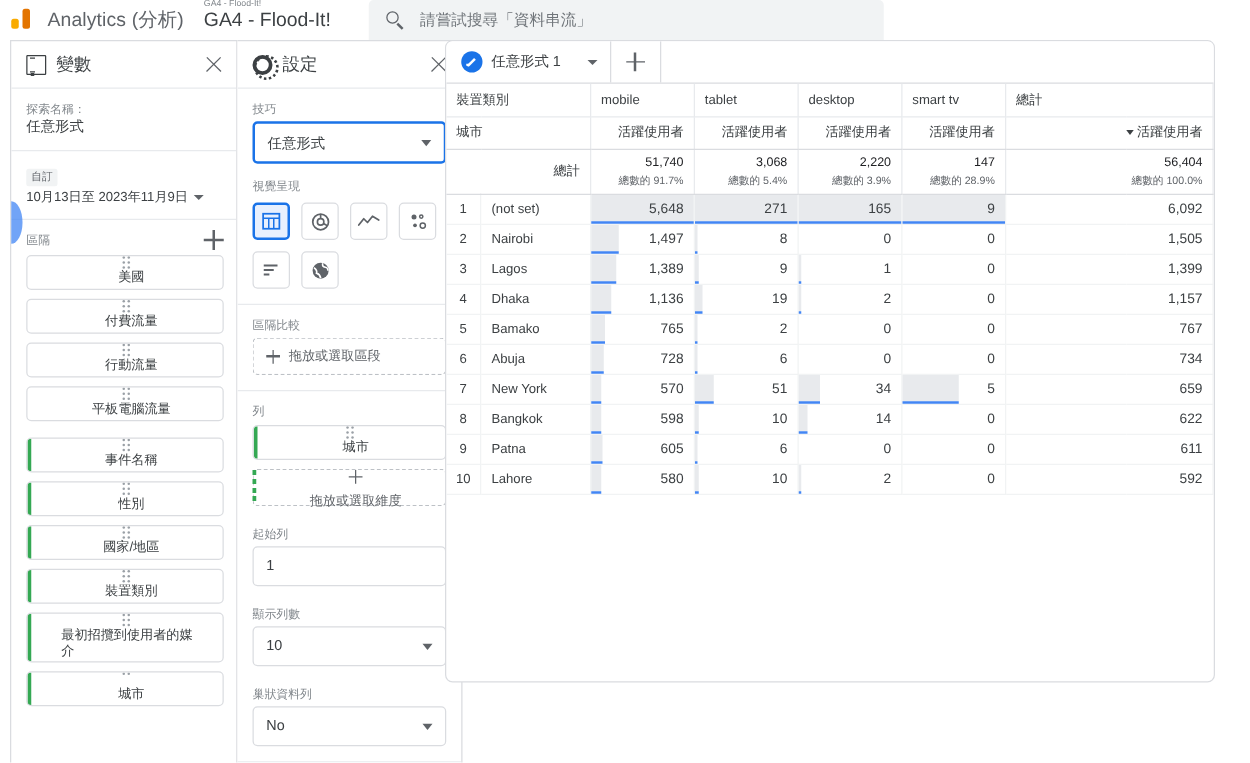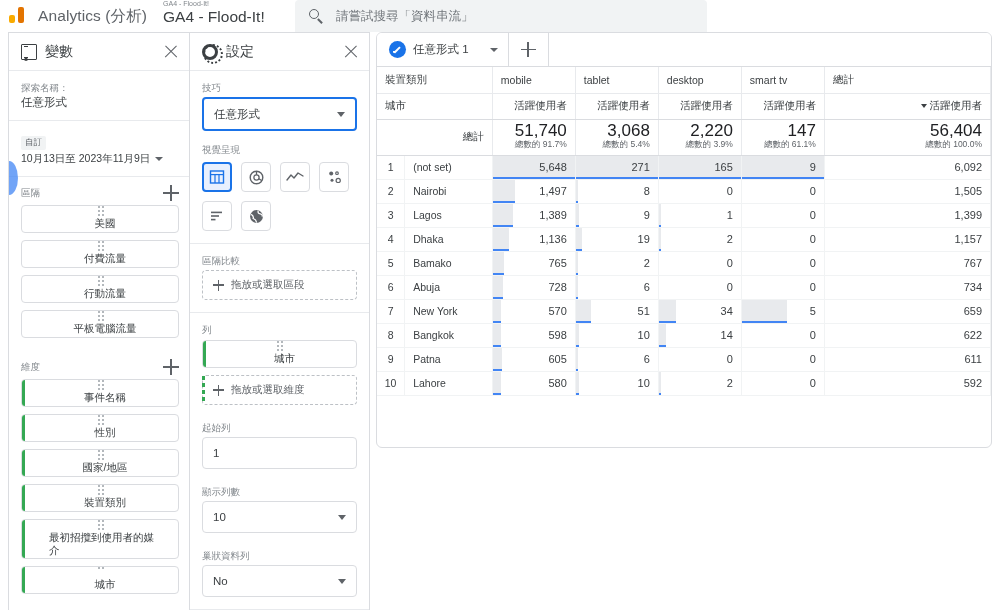--- a/index.html
+++ b/index.html
@@ -164,34 +164,34 @@
   }
   .drop-zone .dzplus {
     width: 11px; height: 11px; position: relative; flex: 0 0 auto;
   }
   .drop-zone .dzplus::before, .drop-zone .dzplus::after {
     content:""; position:absolute; background:#5f6368;
   }
   .drop-zone .dzplus::before { left:0; top:4.8px; width:11px; height:1.4px; }
   .drop-zone .dzplus::after { left:4.8px; top:0; width:1.4px; height:11px; }
   .drop-lbl { font-size: 10.5px; color: #5f6368; }
-  .drop-zone.dimdrop { position: relative; margin-left: 0; }
+  .drop-zone.dimdrop { position: relative; margin-left: 0; flex-direction: column; }
   .drop-zone.dimdrop::before {
     content:""; position:absolute; left:-1px; top:0; bottom:0; width:3px;
     background: repeating-linear-gradient(#34a853 0 4px, transparent 4px 7px);
   }
   .text-box {
     height: 32px; border: 1px solid #dadce0; border-radius: 4px;
     display: flex; align-items: center; padding: 0 10px; margin-top: 3px;
     font-size: 11.5px; color: #3c4043; cursor: text;
   }
 
   
   .report {
-    position: absolute; left: 376px; top: 32px; width: 616px; height: 416px;
+    position: absolute; left: 356px; top: 32px; width: 616px; height: 514px;
     background: #fff; border: 1px solid #dadce0; border-radius: 6px; overflow: hidden;
   }
   .tabbar {
     height: 34px; display: flex; align-items: stretch; border-bottom: 1px solid #dadce0;
     background: #fff;
   }
   .tab {
     display: flex; align-items: center; gap: 7px; padding: 0 10px 0 12px;
     border-right: 1px solid #dadce0; cursor: pointer; min-width: 118px;
   }
@@ -246,21 +246,21 @@
     display: inline-block; width: 0; height: 0; margin-right: 3px;
     border-left: 3.5px solid transparent; border-right: 3.5px solid transparent;
     border-top: 4px solid #3c4043; vertical-align: middle;
   }
   .tot-row td {
     height: 36px; padding: 0 8px; text-align: right;
     border-bottom: 1px solid #dadce0; border-right: 1px solid #e8eaed;
     vertical-align: middle;
   }
   .tot-row td.lbl { text-align: right; font-size: 10.5px; color: #3c4043; }
-  .tot-big { font-size: 17px; color: #202124; line-height: 14px; text-align: right; }
+  .tot-big { font-size: 10px; color: #202124; line-height: 14px; text-align: right; }
   .tot-sub { font-size: 8.5px; color: #5f6368; line-height: 12px; }
 
   tr.drow td {
     height: 24px; font-size: 11px; color: #3c4043; padding: 0 8px;
     border-bottom: 1px solid #f1f3f4; border-right: 1px solid #f1f3f4;
     text-align: right; vertical-align: middle; position: relative;
   }
   tr.drow td.rank { text-align: center; color: #3c4043; font-size: 10.5px; padding: 0 2px; }
   tr.drow td.city { text-align: left; font-size: 10.5px; }
   .cell-inner { position: relative; z-index: 2; }
@@ -359,24 +359,20 @@
           <i></i>
           <i></i>
           <i></i>
           <i></i>
           <i></i>
         </span>
       <span class="pill-lbl">平板電腦流量</span>
     </div>
   </div>
 
-  <div class="grp-head">
-    <span class="grp-title">維度</span>
-    <span class="plus-btn"></span>
-  </div>
   <div class="pill-list">
     <div class="pill dim">
       <span class="dots">
           <i></i>
           <i></i>
           <i></i>
           <i></i>
           <i></i>
           <i></i>
         </span>
@@ -602,21 +598,21 @@
         <td>
           <div class="tot-big">3,068</div>
           <div class="tot-sub">總數的 5.4%</div>
         </td>
         <td>
           <div class="tot-big">2,220</div>
           <div class="tot-sub">總數的 3.9%</div>
         </td>
         <td>
           <div class="tot-big">147</div>
-          <div class="tot-sub">總數的 61.1%</div>
+          <div class="tot-sub">總數的 28.9%</div>
         </td>
         <td colspan="2">
           <div class="tot-big">56,404</div>
           <div class="tot-sub">總數的 100.0%</div>
         </td>
       </tr>
     </tbody>
     <tbody id="rows-body">
         <tr class="drow">
           <td class="rank">1</td>

